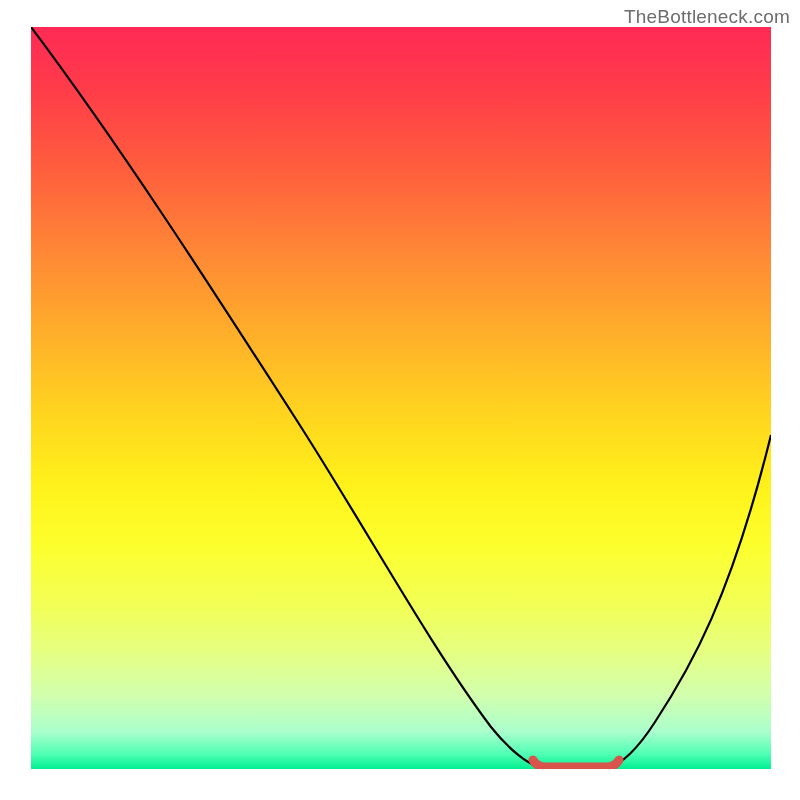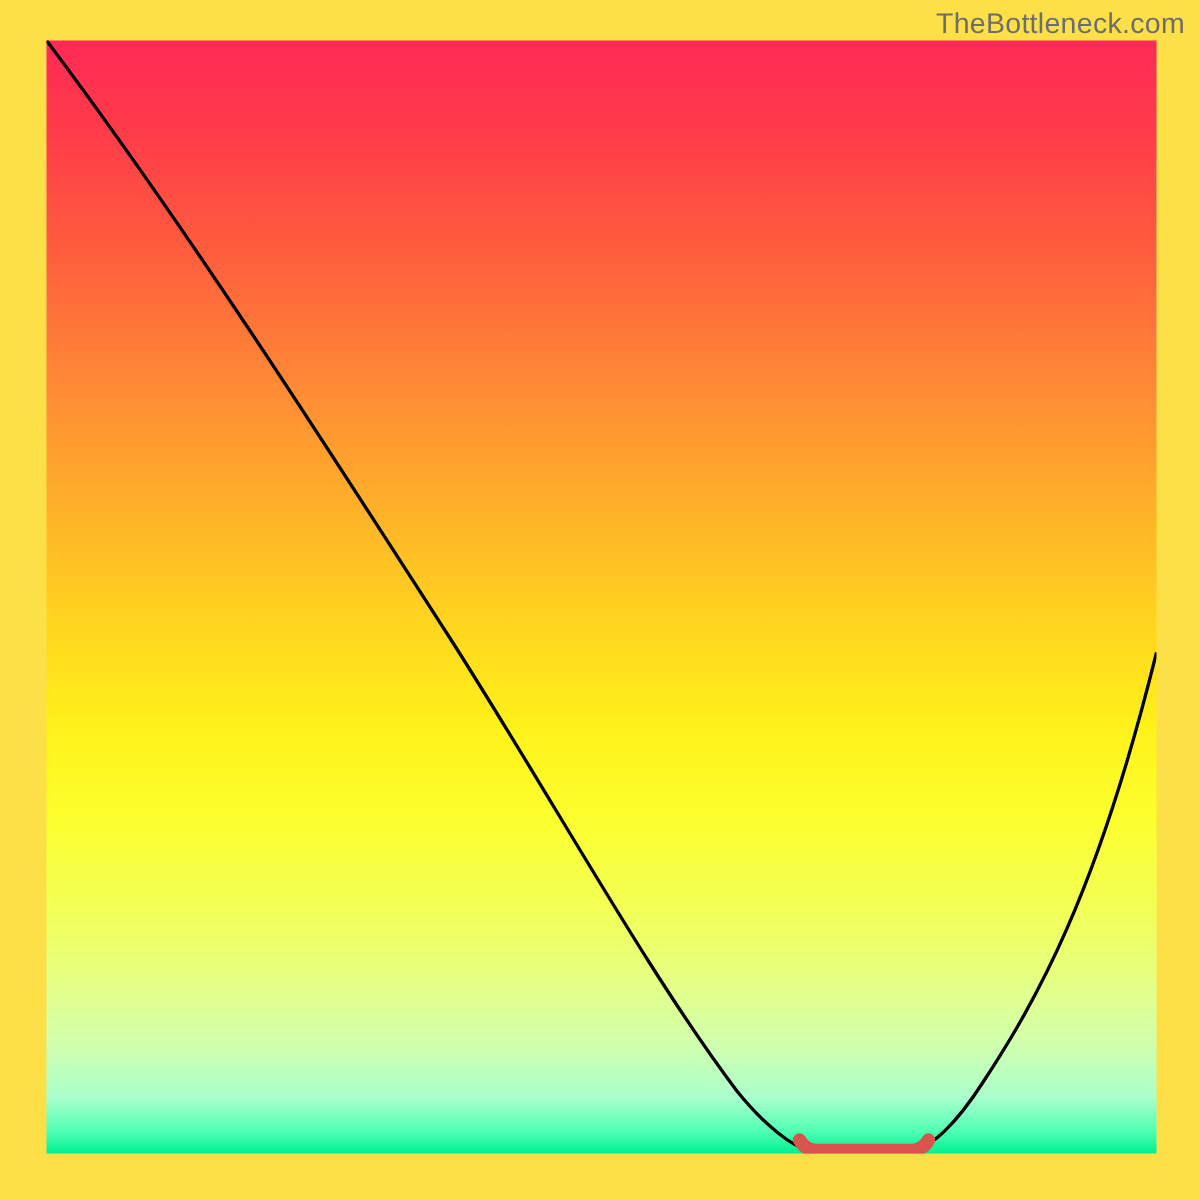--- a/index.html
+++ b/index.html
@@ -7,21 +7,21 @@
     padding: 0;
     width: 800px;
     height: 800px;
     background: #000;
     font-family: Arial, Helvetica, sans-serif;
   }
   .container {
     position: relative;
     width: 800px;
     height: 800px;
-    background: #fde047;
+    background: #ffffff;
   }
   .plot-area {
     position: absolute;
     left: 31px;
     top: 27px;
     width: 740px;
     height: 742px;
     background: linear-gradient(
       to bottom,
       #ff2a55 0%,

